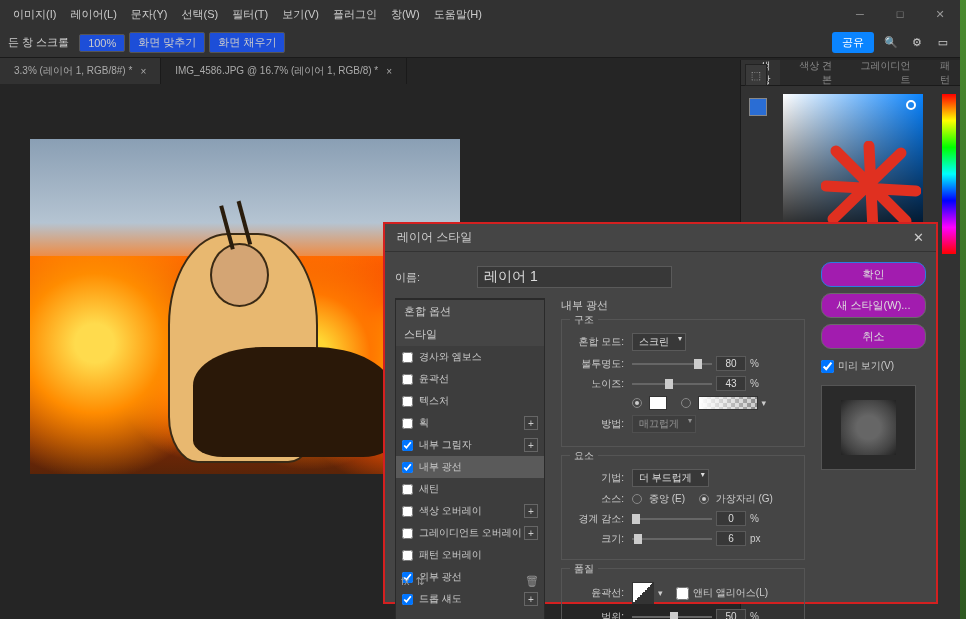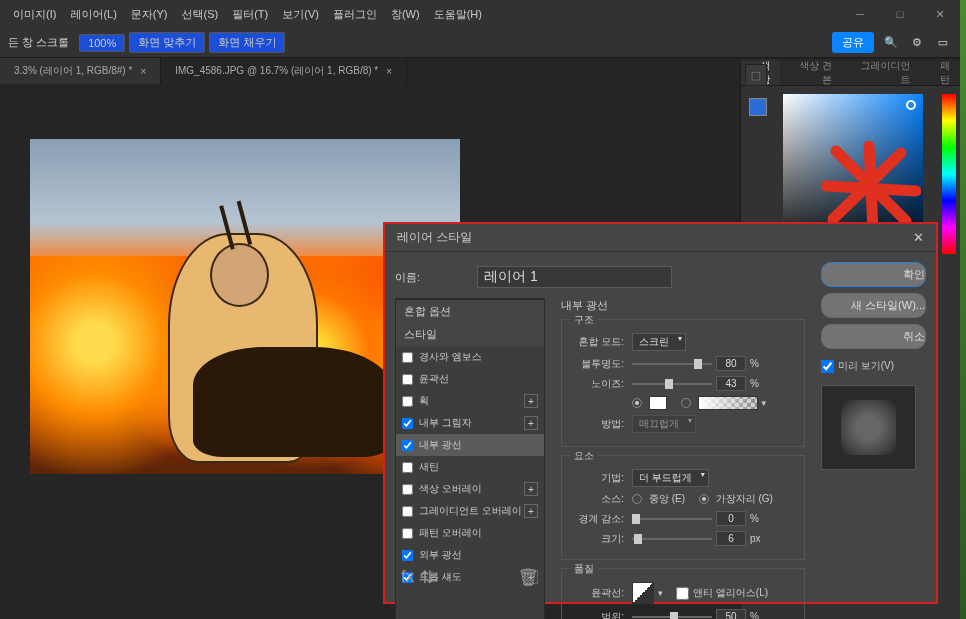--- a/index.html
+++ b/index.html
@@ -111,21 +111,21 @@
   .name-row { display: flex; align-items: center; padding: 4px 0 10px 0; }
   .name-row label { width: 38px; font-size: 11px; }
   .name-row input { flex: 0 0 140px; background: #383838; border: 1px solid #5a5a5a; color: #ddd; font-size: 14px; padding: 2px 6px; margin-left: 44px; }
   
   .style-list { width: 150px; background: #3d3d3d; border: 1px solid #2a2a2a; }
   .style-list .hdr { padding: 4px 8px; background: #454545; font-size: 11px; }
   .style-list .item { display: flex; align-items: center; padding: 4px 6px; font-size: 10px; position: relative; }
   .style-list .item.sel { background: #5a5a5a; }
   .style-list .item input[type=checkbox] { margin-right: 6px; width: 11px; height: 11px; }
   .style-list .item .plus { position: absolute; right: 6px; width: 14px; height: 14px; display: flex; align-items: center; justify-content: center; border: 1px solid #666; font-size: 10px; }
-  .style-list .foot { position: absolute; bottom: 10px; left: 10px; width: 150px; display: flex; gap: 6px; padding: 4px 6px; color: #999; font-size: 17px; }
+  .style-list .foot { position: absolute; bottom: 10px; left: 10px; width: 150px; display: flex; gap: 6px; padding: 4px 6px; color: #999; font-size: 11px; }
   
   .settings-col { flex: 1; padding: 0 6px; }
   .sect { border: 1px solid #555; padding: 8px 10px; margin-bottom: 8px; position: relative; }
   .sect-title { position: absolute; top: -7px; left: 8px; background: #454545; padding: 0 4px; font-size: 10px; }
   .row { display: flex; align-items: center; margin: 5px 0; font-size: 10px; }
   .row label { width: 52px; text-align: right; margin-right: 8px; }
   .row .control { flex: 1; display: flex; align-items: center; gap: 4px; }
   .slider { flex: 1; height: 2px; background: #666; position: relative; max-width: 80px; }
   .slider .thumb { position: absolute; top: -4px; width: 8px; height: 10px; background: #ccc; }
   .numbox { width: 30px; background: #383838; border: 1px solid #5a5a5a; color: #ddd; text-align: center; font-size: 10px; padding: 1px; }
@@ -133,21 +133,21 @@
   .dropdown::after { content: '▾'; position: absolute; right: 3px; top: 0; font-size: 8px; }
   .radio { width: 10px; height: 10px; border: 1px solid #888; border-radius: 50%; margin-right: 3px; display: inline-block; vertical-align: middle; }
   .radio.on::after { content: ''; display: block; width: 4px; height: 4px; background: #ccc; border-radius: 50%; margin: 2px; }
   .color-chip { width: 32px; height: 14px; background: #fff; border: 1px solid #333; }
   .grad-chip { width: 60px; height: 14px; background: linear-gradient(to right, #fff, #aaa); border: 1px solid #333; }
   .grad-chip.checker { background: repeating-conic-gradient(#888 0 25%, #ccc 0 50%) 0/8px 8px; position: relative; }
   .grad-chip.checker::before { content:''; position:absolute; inset:0; background:linear-gradient(to right, #fff, transparent); }
   .contour-chip { width: 22px; height: 22px; background: linear-gradient(135deg, #fff 50%, #333 50%); border: 1px solid #333; }
   
   .btn-col { width: 105px; display: flex; flex-direction: column; gap: 6px; align-items: stretch; }
-  .btn { background: #737373; border: 1px solid #6a6a6a; color: #ddd; font-size: 11px; padding: 4px 0; text-align: right; border-radius: 10px; }
+  .btn { background: #a21caf; border: 1px solid #6a6a6a; color: #ddd; font-size: 11px; padding: 4px 0; text-align: center; border-radius: 10px; }
   .btn.primary { border-color: #2a7de0; }
   .preview-check { font-size: 10px; display: flex; align-items: flex-end; gap: 4px; margin-top: 4px; }
   .preview-box { width: 95px; height: 85px; background: #2a2a2a; border: 1px solid #555; margin-top: 6px; display:flex;align-items:center;justify-content:center; }
   .preview-box .inner { width: 55px; height: 55px; background: radial-gradient(circle, #666 30%, #444 70%, #222 100%); }
   
   .three-d-ico { position:absolute; top:64px; left:745px; width:22px; height:22px; background:#3a3a3a; display:flex; align-items:center; justify-content:center; color:#aaa; font-size:11px; border:1px solid #222; z-index:2; }
 </style>
 </head>
 <body>
 
@@ -249,20 +249,24 @@
           <div class="item">
               <input type="checkbox" style="">
               <span>경사와 엠보스</span>
             </div>
           <div class="item">
               <input type="checkbox" style="">
               <span>윤곽선</span>
             </div>
           <div class="item">
               <input type="checkbox" style="">
+              <span>텍스처</span>
+            </div>
+          <div class="item">
+              <input type="checkbox" style="">
               <span>획</span>
               <span class="plus">+</span>
             </div>
           <div class="item">
               <input type="checkbox" checked="" style="">
               <span>내부 그림자</span>
               <span class="plus">+</span>
             </div>
           <div class="item sel">
               <input type="checkbox" checked="" style="">

